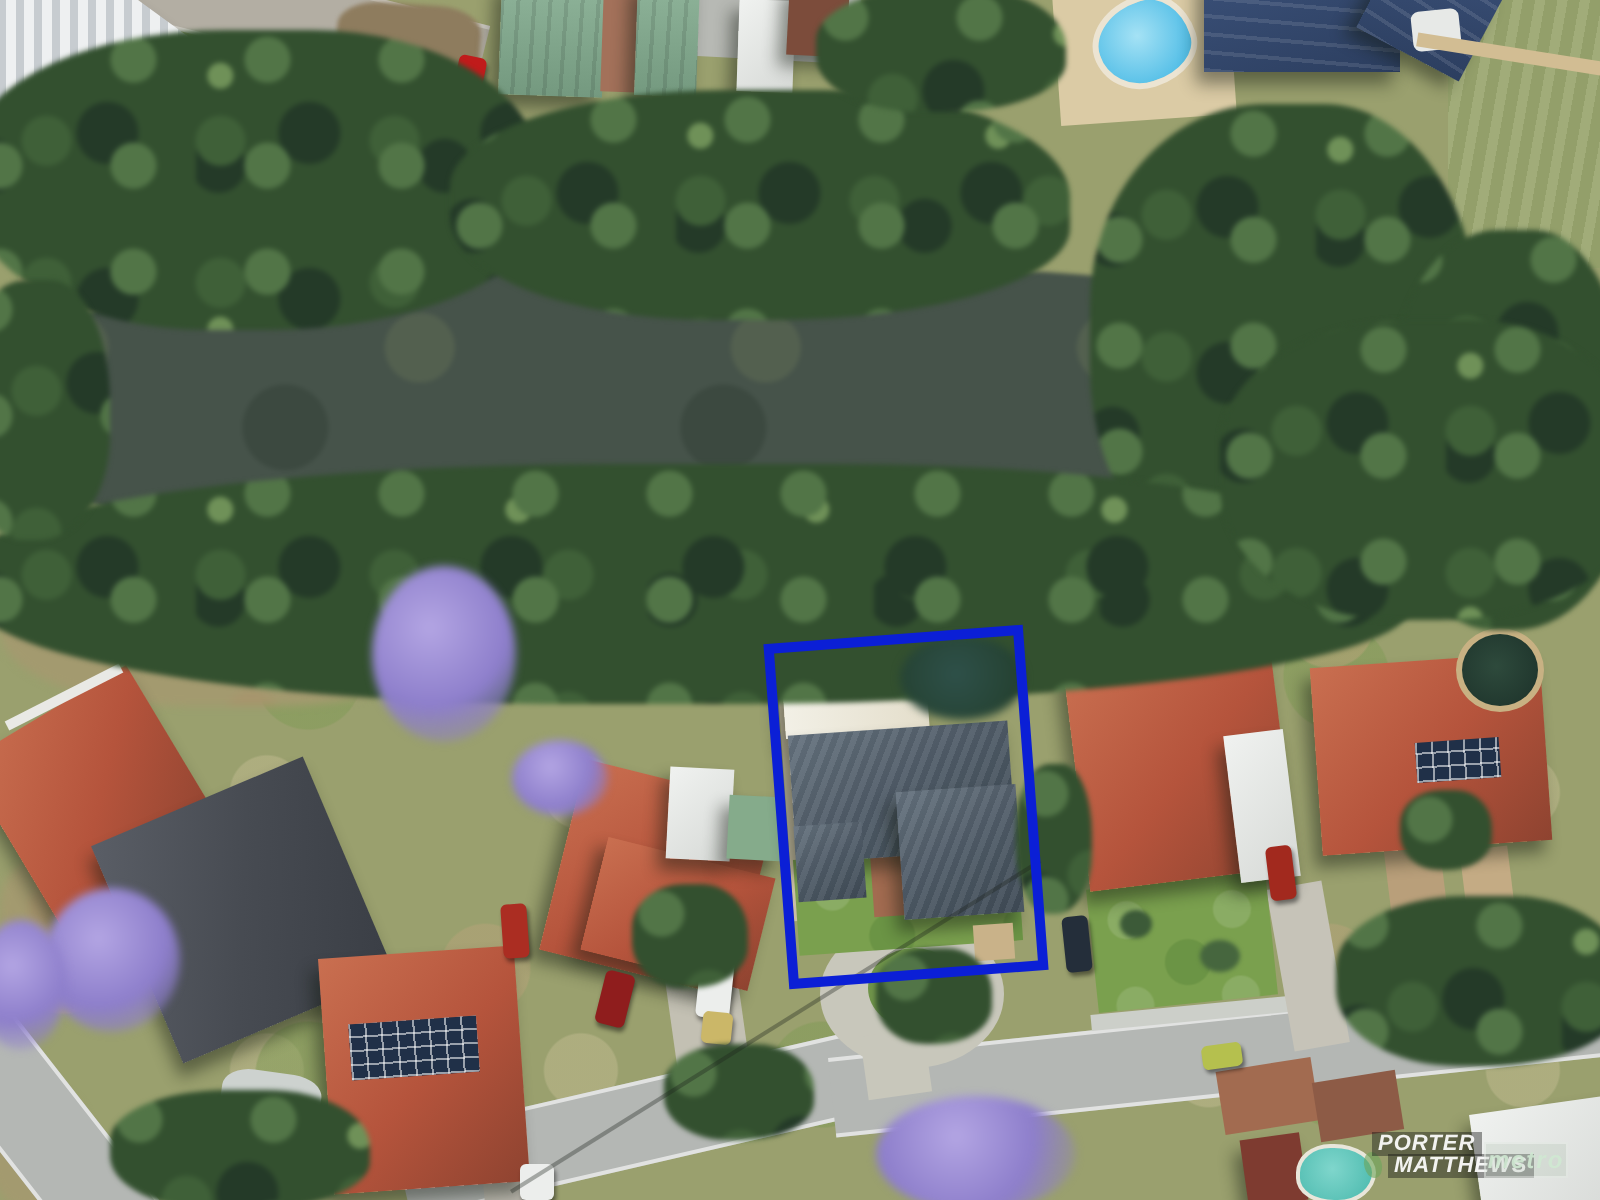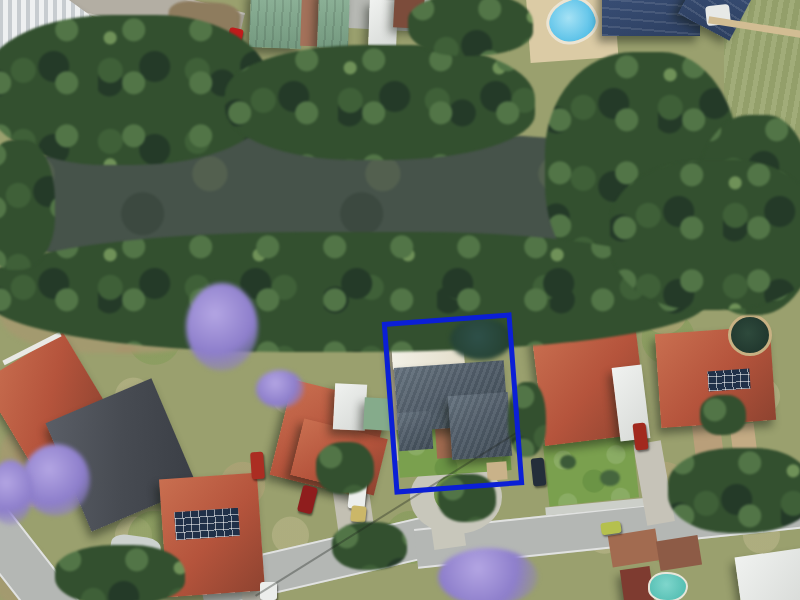--- a/index.html
+++ b/index.html
@@ -182,14 +182,20 @@
   <div class="a jac" style="left:186px;top:283px;width:72px;height:88px"></div>
   <div class="a jac" style="left:22px;top:444px;width:68px;height:72px"></div>
   <div class="a jac" style="left:-12px;top:460px;width:45px;height:65px"></div>
   <div class="a jac" style="left:438px;top:548px;width:100px;height:58px"></div>
   <div class="a jac" style="left:256px;top:370px;width:48px;height:38px"></div>
 
   <div class="a" style="left:255px;top:595px;width:312px;height:2px;background:rgba(30,35,30,.35);transform:rotate(-32deg);transform-origin:0 0"></div>
 
   <div class="a boundary" style="left:388px;top:317px;width:130px;height:173px;transform:rotate(-4.3deg);border-color:var(--boundary-blue)"></div>
 
+  <div class="a wm" style="left:680px;top:558px;width:120px;height:42px">
+    <span class="wm-leaf" style="left:2px;top:18px;width:9px;height:13px"></span>
+    <span class="wm-line" style="left:6px;top:8px">PORTER</span>
+    <span class="wm-line" style="left:14px;top:19px">MATTHEWS</span>
+    <span class="wm-metro" style="left:62px;top:13px;width:42px;height:18px">metro</span>
+  </div>
 
 </div>
 
 </body></html>

